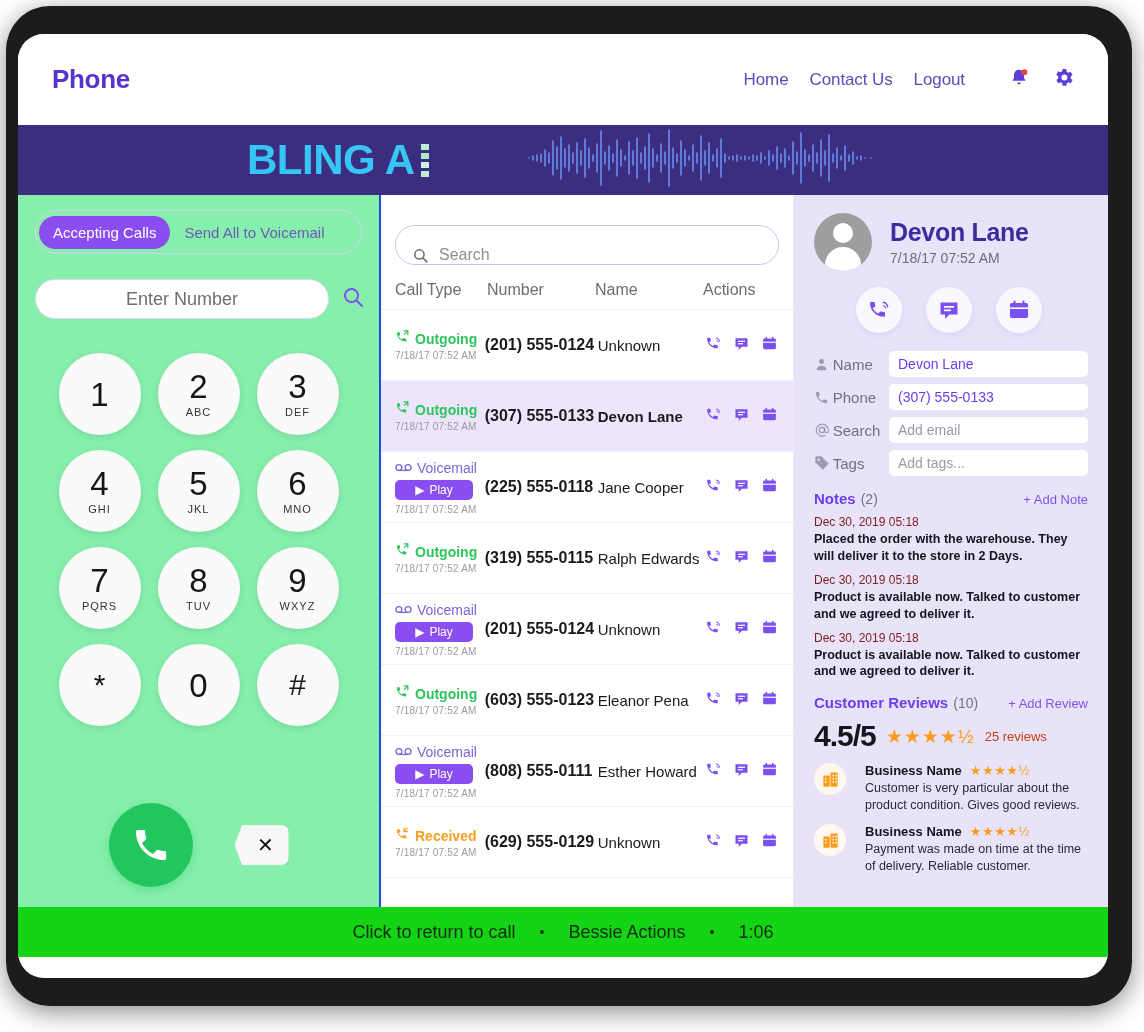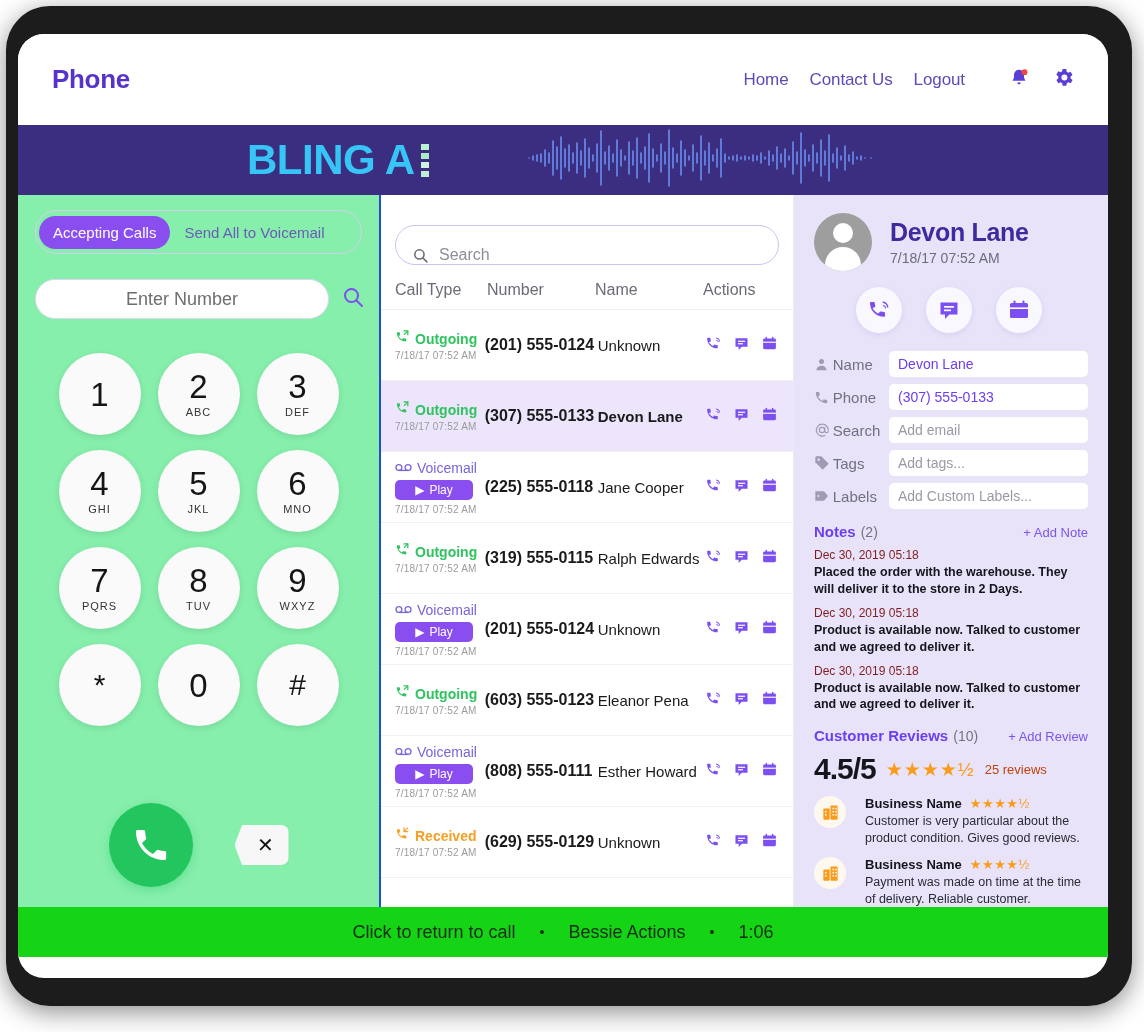--- a/index.html
+++ b/index.html
@@ -824,30 +824,20 @@
             <div class="field-row">
               <span class="field-ico">
                 <svg width="16" height="16" viewBox="0 0 24 24" fill="#a09ab5">
                   <path d="M11 2H4a2 2 0 0 0-2 2v7l11 11 9-9z"></path>
                   <circle cx="7" cy="7" r="1.8" fill="#e9e3fa"></circle>
                 </svg>
               </span>
               <span class="field-label">Tags</span>
               <input class="field-input" value="" placeholder="Add tags..." style="">
             </div>
-            <div class="field-row">
-              <span class="field-ico">
-                <svg width="16" height="16" viewBox="0 0 24 24" fill="#a09ab5">
-                  <path d="M2 5h13l6 7-6 7H2z"></path>
-                  <circle cx="6.5" cy="12" r="1.6" fill="#e9e3fa"></circle>
-                </svg>
-              </span>
-              <span class="field-label">Labels</span>
-              <input class="field-input" value="" placeholder="Add Custom Labels..." style="">
-            </div>
           </div>
 
       <div id="notes-head">
         <span class="sec-title">Notes</span>
         <span class="sec-count">(2)</span>
         <span class="sec-action">+ Add Note</span>
       </div>
       <div id="notes-list">
             <div class="note">
               <div class="note-date">Dec 30, 2019 05:18</div>

